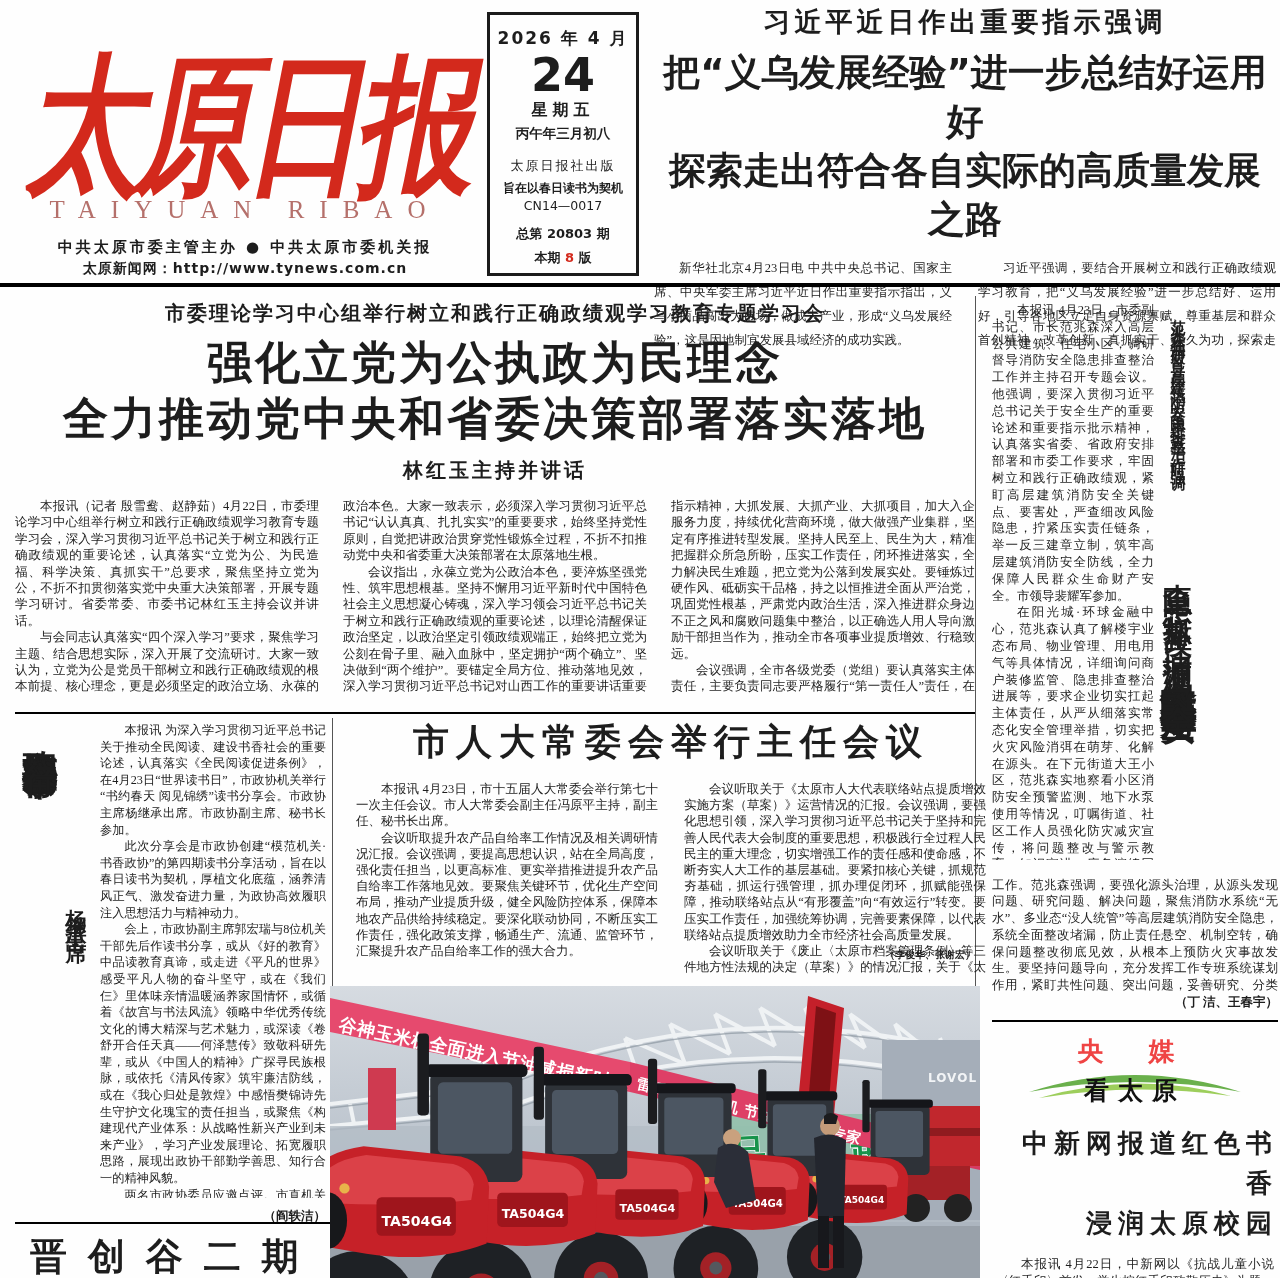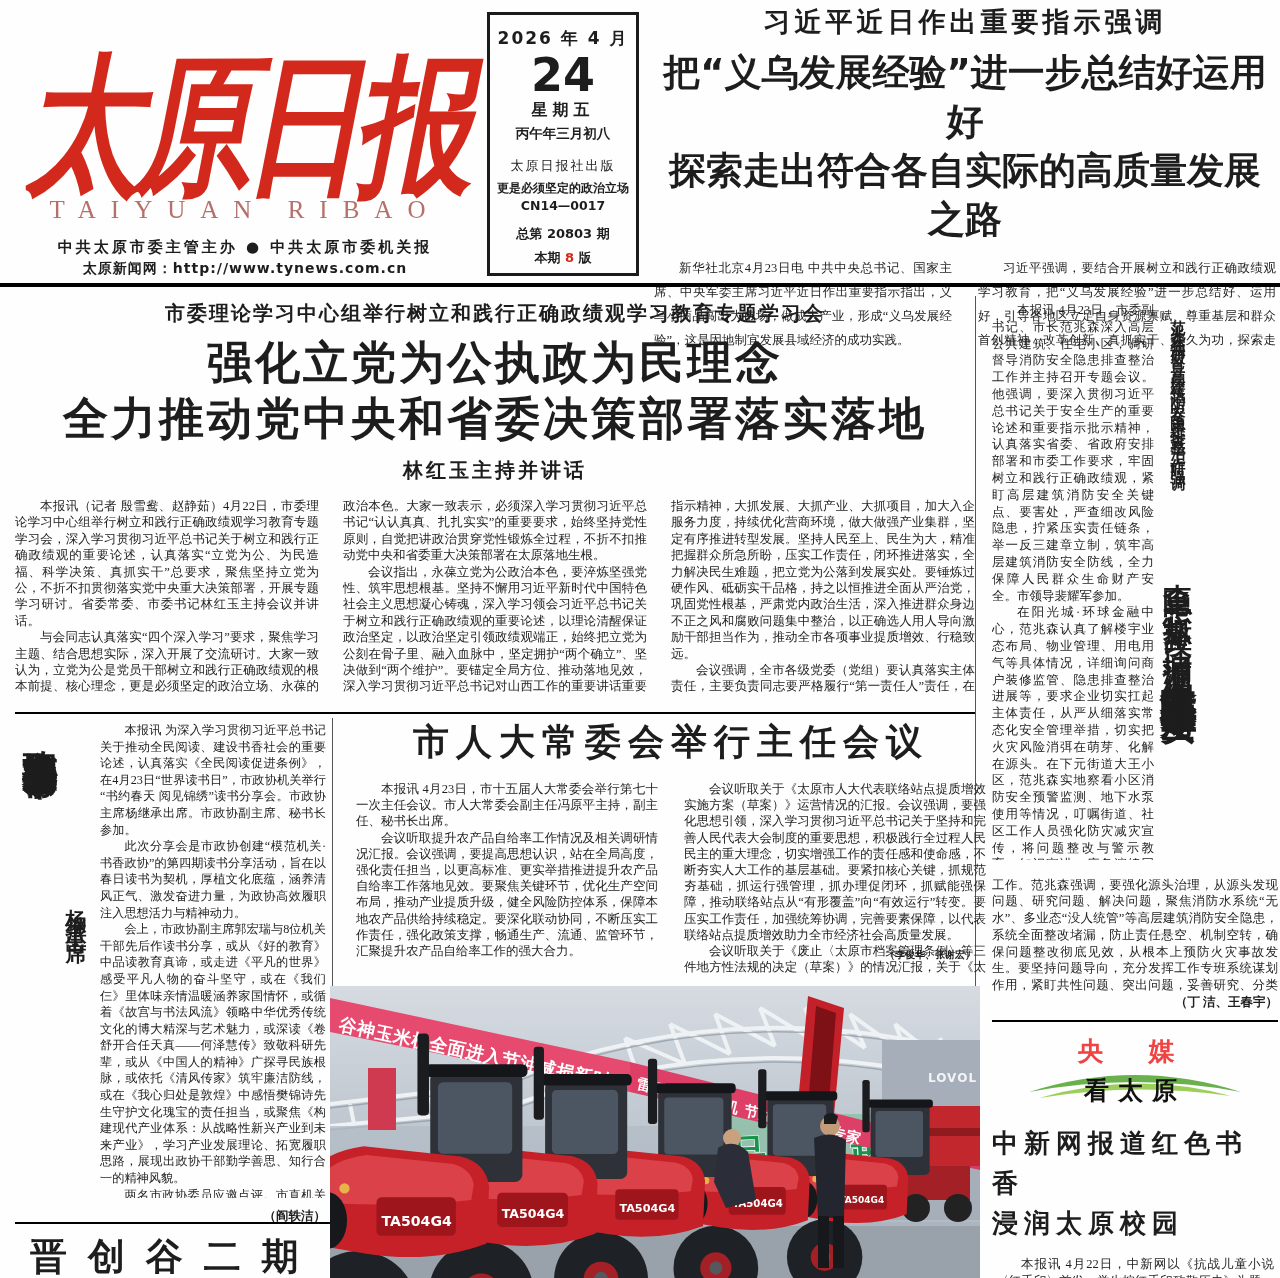--- a/index.html
+++ b/index.html
@@ -16,21 +16,21 @@
   .mast-org{left:10px;top:238px;width:470px;text-align:center;font-size:15px;font-weight:bold;letter-spacing:3px;}
   .mast-web{left:10px;top:260px;width:470px;text-align:center;font-size:14px;font-weight:bold;letter-spacing:1px;}
   
   .datebox{left:487px;top:12px;width:146px;height:258px;border:3px solid #1b1b1b;text-align:center;}
   .db-ym{margin-top:12px;font-size:17px;letter-spacing:2px;font-weight:bold;}
   .db-day{font-size:46px;font-weight:bold;line-height:50px;}
   .db-week{font-size:16px;letter-spacing:5px;font-weight:bold;}
   .db-lunar{font-size:13.5px;margin-top:4px;font-weight:bold;}
   .db-pub{font-size:13px;margin-top:14px;letter-spacing:2px;}
   .db-issn-l{font-size:12px;margin-top:5px;font-weight:bold;}
-  .db-issn{font-size:12.5px;margin-top:1px;font-weight:bold;}
+  .db-issn{font-size:12.5px;margin-top:1px;}
   .db-issue{font-size:13px;margin-top:12px;font-weight:bold;}
   .db-pages{font-size:13px;margin-top:6px;font-weight:bold;}
   .db-pages .red{color:#d3291c;}
   
   .ts{left:654px;top:4px;width:622px;}
   .ts-kicker{text-align:center;font-size:27px;font-weight:bold;letter-spacing:4px;}
   .ts-h{text-align:center;font-size:37px;font-weight:900;letter-spacing:0px;line-height:49px;margin-top:8px;}
   .ts-body{margin-top:12px;height:122px;overflow:hidden;column-count:2;column-gap:26px;
     font-size:12.5px;line-height:24px;text-align:justify;}
   .body-cols p{margin:0;text-indent:2em;}
@@ -67,41 +67,41 @@
     font-size:12.5px;line-height:16.8px;text-align:justify;}
   .my-byline{left:992px;top:994px;width:286px;text-align:right;font-size:12.5px;font-weight:bold;}
   
   .mb{left:992px;top:1032px;width:286px;height:246px;overflow:hidden;}
   .mb-logo{position:relative;width:220px;height:74px;margin:2px auto 0;}
   .mb-logo-top{position:absolute;left:0;top:0;width:220px;text-align:center;font-size:26px;font-weight:900;
     letter-spacing:18px;color:#ef4444;}
   .mb-arc{position:absolute;left:0;top:22px;}
   .mb-logo-bottom{position:absolute;left:0;top:40px;width:220px;text-align:center;font-size:25px;font-weight:900;
     letter-spacing:9px;color:#111;}
-  .mb-h{text-align:left;font-size:26px;font-weight:bold;letter-spacing:6px;line-height:40px;margin-top:16px;}
+  .mb-h{text-align:right;font-size:26px;font-weight:bold;letter-spacing:6px;line-height:40px;margin-top:16px;}
   .mb-body{margin:12px 4px 0;font-size:12.5px;line-height:17px;text-align:justify;}
   .vline{background:#555;}
 </style>
 </head>
 <body>
 
 <div class="page">
 
   <div class="abs mast-title">太原日报</div>
   <div class="abs mast-roman">TAIYUAN   RIBAO</div>
   <div class="abs mast-org hei">中共太原市委主管主办 ● 中共太原市委机关报</div>
   <div class="abs mast-web hei">太原新闻网：http://www.tynews.com.cn</div>
 
   <div class="abs datebox hei">
     <div class="db-ym">2026 年 4 月</div>
     <div class="db-day">24</div>
     <div class="db-week">星期五</div>
     <div class="db-lunar">丙午年三月初八</div>
     <div class="db-pub">太原日报社出版</div>
-    <div class="db-issn-l">更是必须坚定的政治立场</div>
+    <div class="db-issn-l">旨在以春日读书为契机</div>
     <div class="db-issn">CN14—0017</div>
     <div class="db-issue">总第 20803 期</div>
     <div class="db-pages"><span>本期</span> <span class="red">8</span> <span>版</span></div>
   </div>
 
   <div class="abs ts">
     <div class="ts-kicker hei">习近平近日作出重要指示强调</div>
     <div class="ts-h hei">
       <div>把“义乌发展经验”进一步总结好运用好</div>
       <div>探索走出符合各自实际的高质量发展之路</div>

